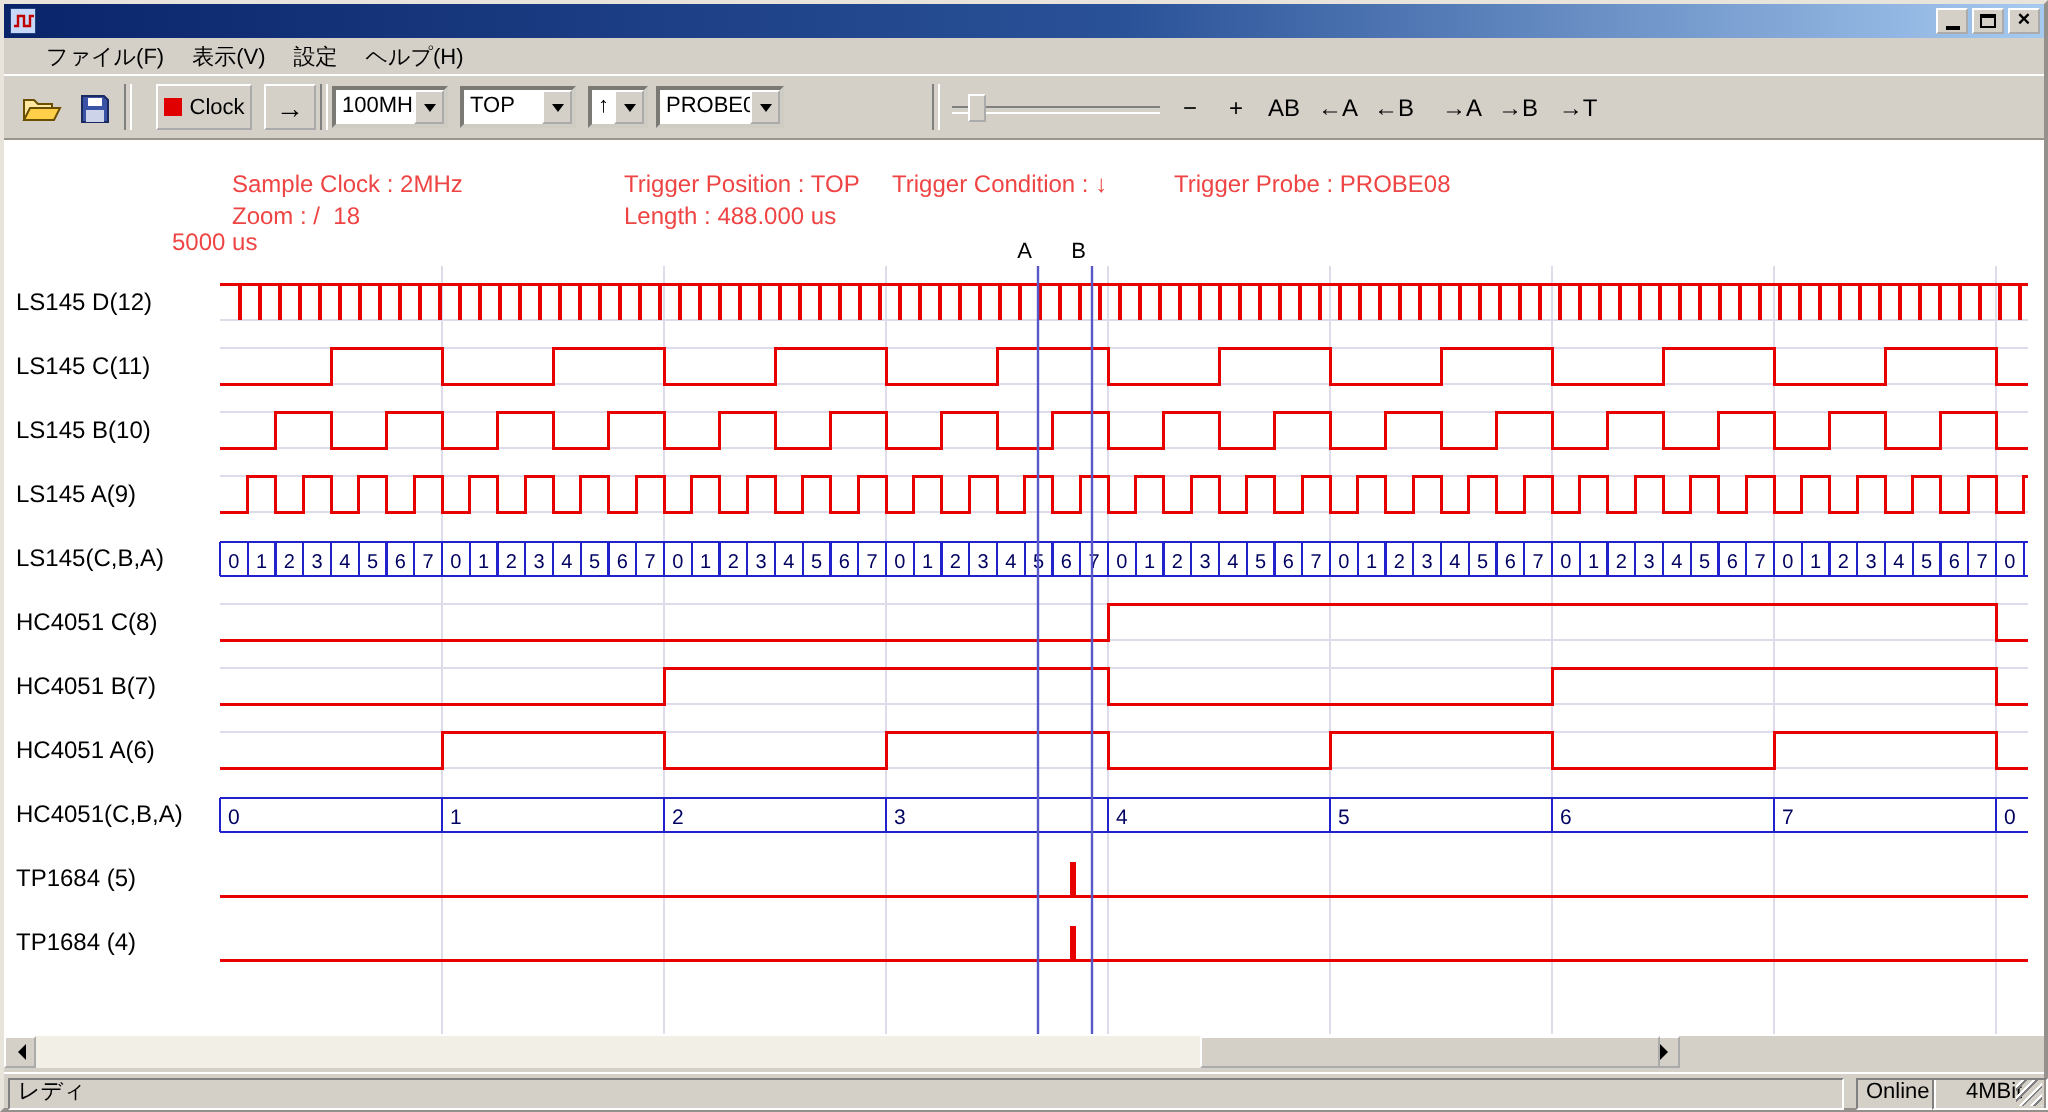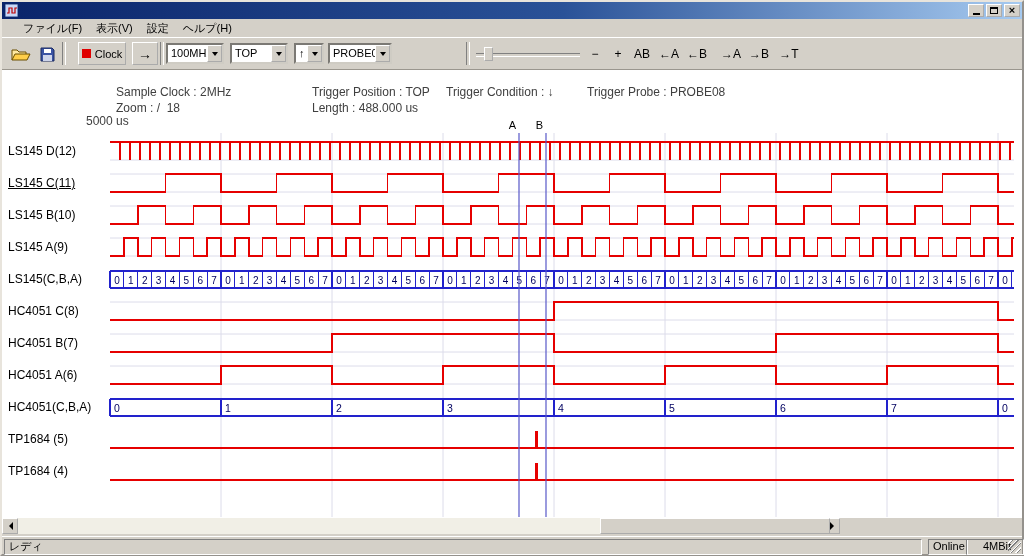--- a/index.html
+++ b/index.html
@@ -42,21 +42,21 @@
     box-sizing:border-box;display:flex;align-items:center;justify-content:center;}
   .tri-down{width:0;height:0;border:3px solid transparent;border-top:4px solid #000;margin-top:4px;}
   .slider{position:absolute;left:474px;top:9px;width:104px;height:16px;}
   .slider-track{position:absolute;left:0;right:0;top:7px;height:2px;border-top:1px solid #808080;border-bottom:1px solid #fff;}
   .slider-thumb{position:absolute;left:8px;top:1px;width:9px;height:14px;background:#d4d0c8;border:1px outset #fff;box-sizing:border-box;}
   .flat-btn{position:absolute;top:7px;height:20px;display:flex;align-items:center;justify-content:center;
     font-size:12px;color:#000;white-space:nowrap;}
 
   
   .wave-panel{position:absolute;left:0;top:68px;width:1020px;height:448px;background:#fff;overflow:hidden;}
-  .info-text{position:absolute;font-size:12px;color:#404040;white-space:pre;}
+  .info-text{position:absolute;font-size:12px;color:#ef4444;white-space:pre;}
   #channel-labels{position:absolute;left:0;top:0;width:106px;height:100%;}
   .ch-label{position:absolute;left:6px;font-size:12px;color:#000;white-space:nowrap;}
   #wave-svg{position:absolute;left:0;top:0;}
   #wave-svg text{font-family:"Liberation Sans","DejaVu Sans",sans-serif;}
 
   
   .hscroll{position:absolute;left:0;top:516px;width:838px;height:16px;display:flex;}
   .sb-btn{width:16px;height:16px;background:#d4d0c8;border:1px outset #fff;box-sizing:border-box;
     flex:none;display:flex;align-items:center;justify-content:center;}
   .tri-left{width:0;height:0;border:4px solid transparent;border-right:4px solid #000;margin-left:-3px;}
@@ -174,21 +174,21 @@
     <span class="info-text" style="left:114px;top:15px">Sample Clock : 2MHz</span>
     <span class="info-text" style="left:310px;top:15px">Trigger Position : TOP</span>
     <span class="info-text" style="left:444px;top:15px">Trigger Condition : ↓</span>
     <span class="info-text" style="left:585px;top:15px">Trigger Probe : PROBE08</span>
     <span class="info-text" style="left:114px;top:31px">Zoom : /  18</span>
     <span class="info-text" style="left:310px;top:31px">Length : 488.000 us</span>
     <span class="info-text" style="left:84px;top:44px">5000 us</span>
 
     <div id="channel-labels">
         <div class="ch-label" style="top: 74px;">LS145 D(12)</div>
-        <div class="ch-label" style="top: 106px; text-decoration: underline;">LS145 C(11)</div>
+        <div class="ch-label" style="top: 106px;">LS145 C(11)</div>
         <div class="ch-label" style="top: 138px;">LS145 B(10)</div>
         <div class="ch-label" style="top: 170px;">LS145 A(9)</div>
         <div class="ch-label" style="top: 202px;">LS145(C,B,A)</div>
         <div class="ch-label" style="top: 234px;">HC4051 C(8)</div>
         <div class="ch-label" style="top: 266px;">HC4051 B(7)</div>
         <div class="ch-label" style="top: 298px;">HC4051 A(6)</div>
         <div class="ch-label" style="top: 330px;">HC4051(C,B,A)</div>
         <div class="ch-label" style="top: 362px;">TP1684 (5)</div>
         <div class="ch-label" style="top: 394px;">TP1684 (4)</div>
       </div>

